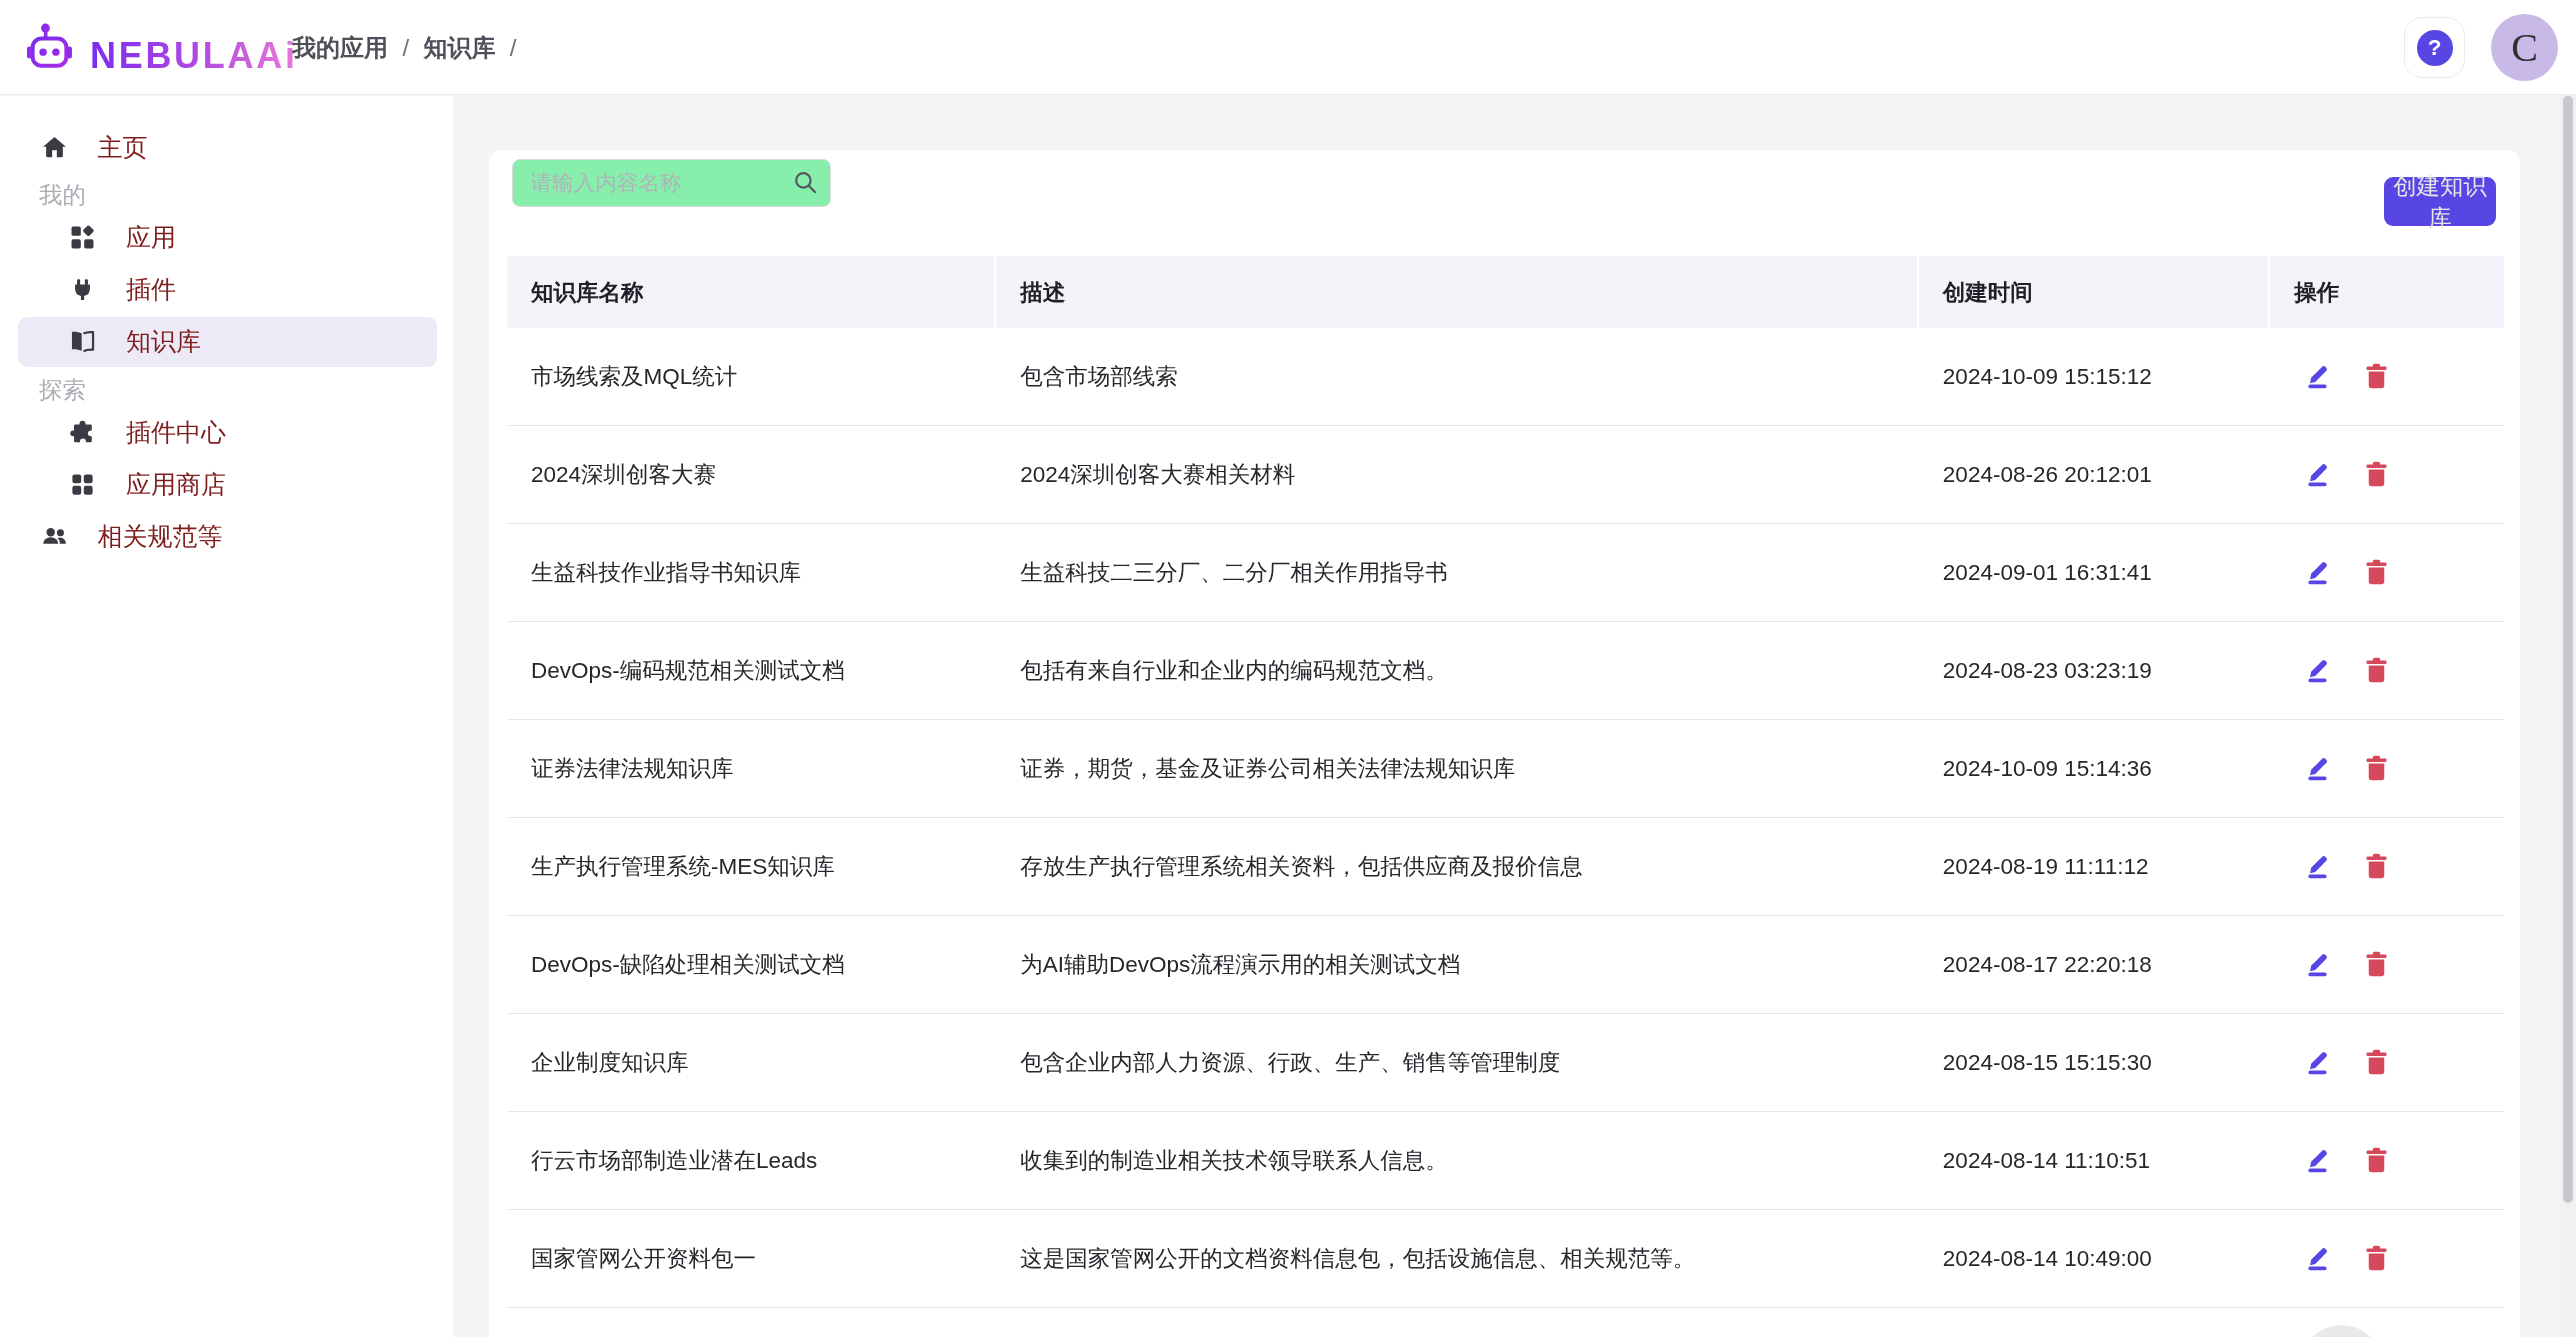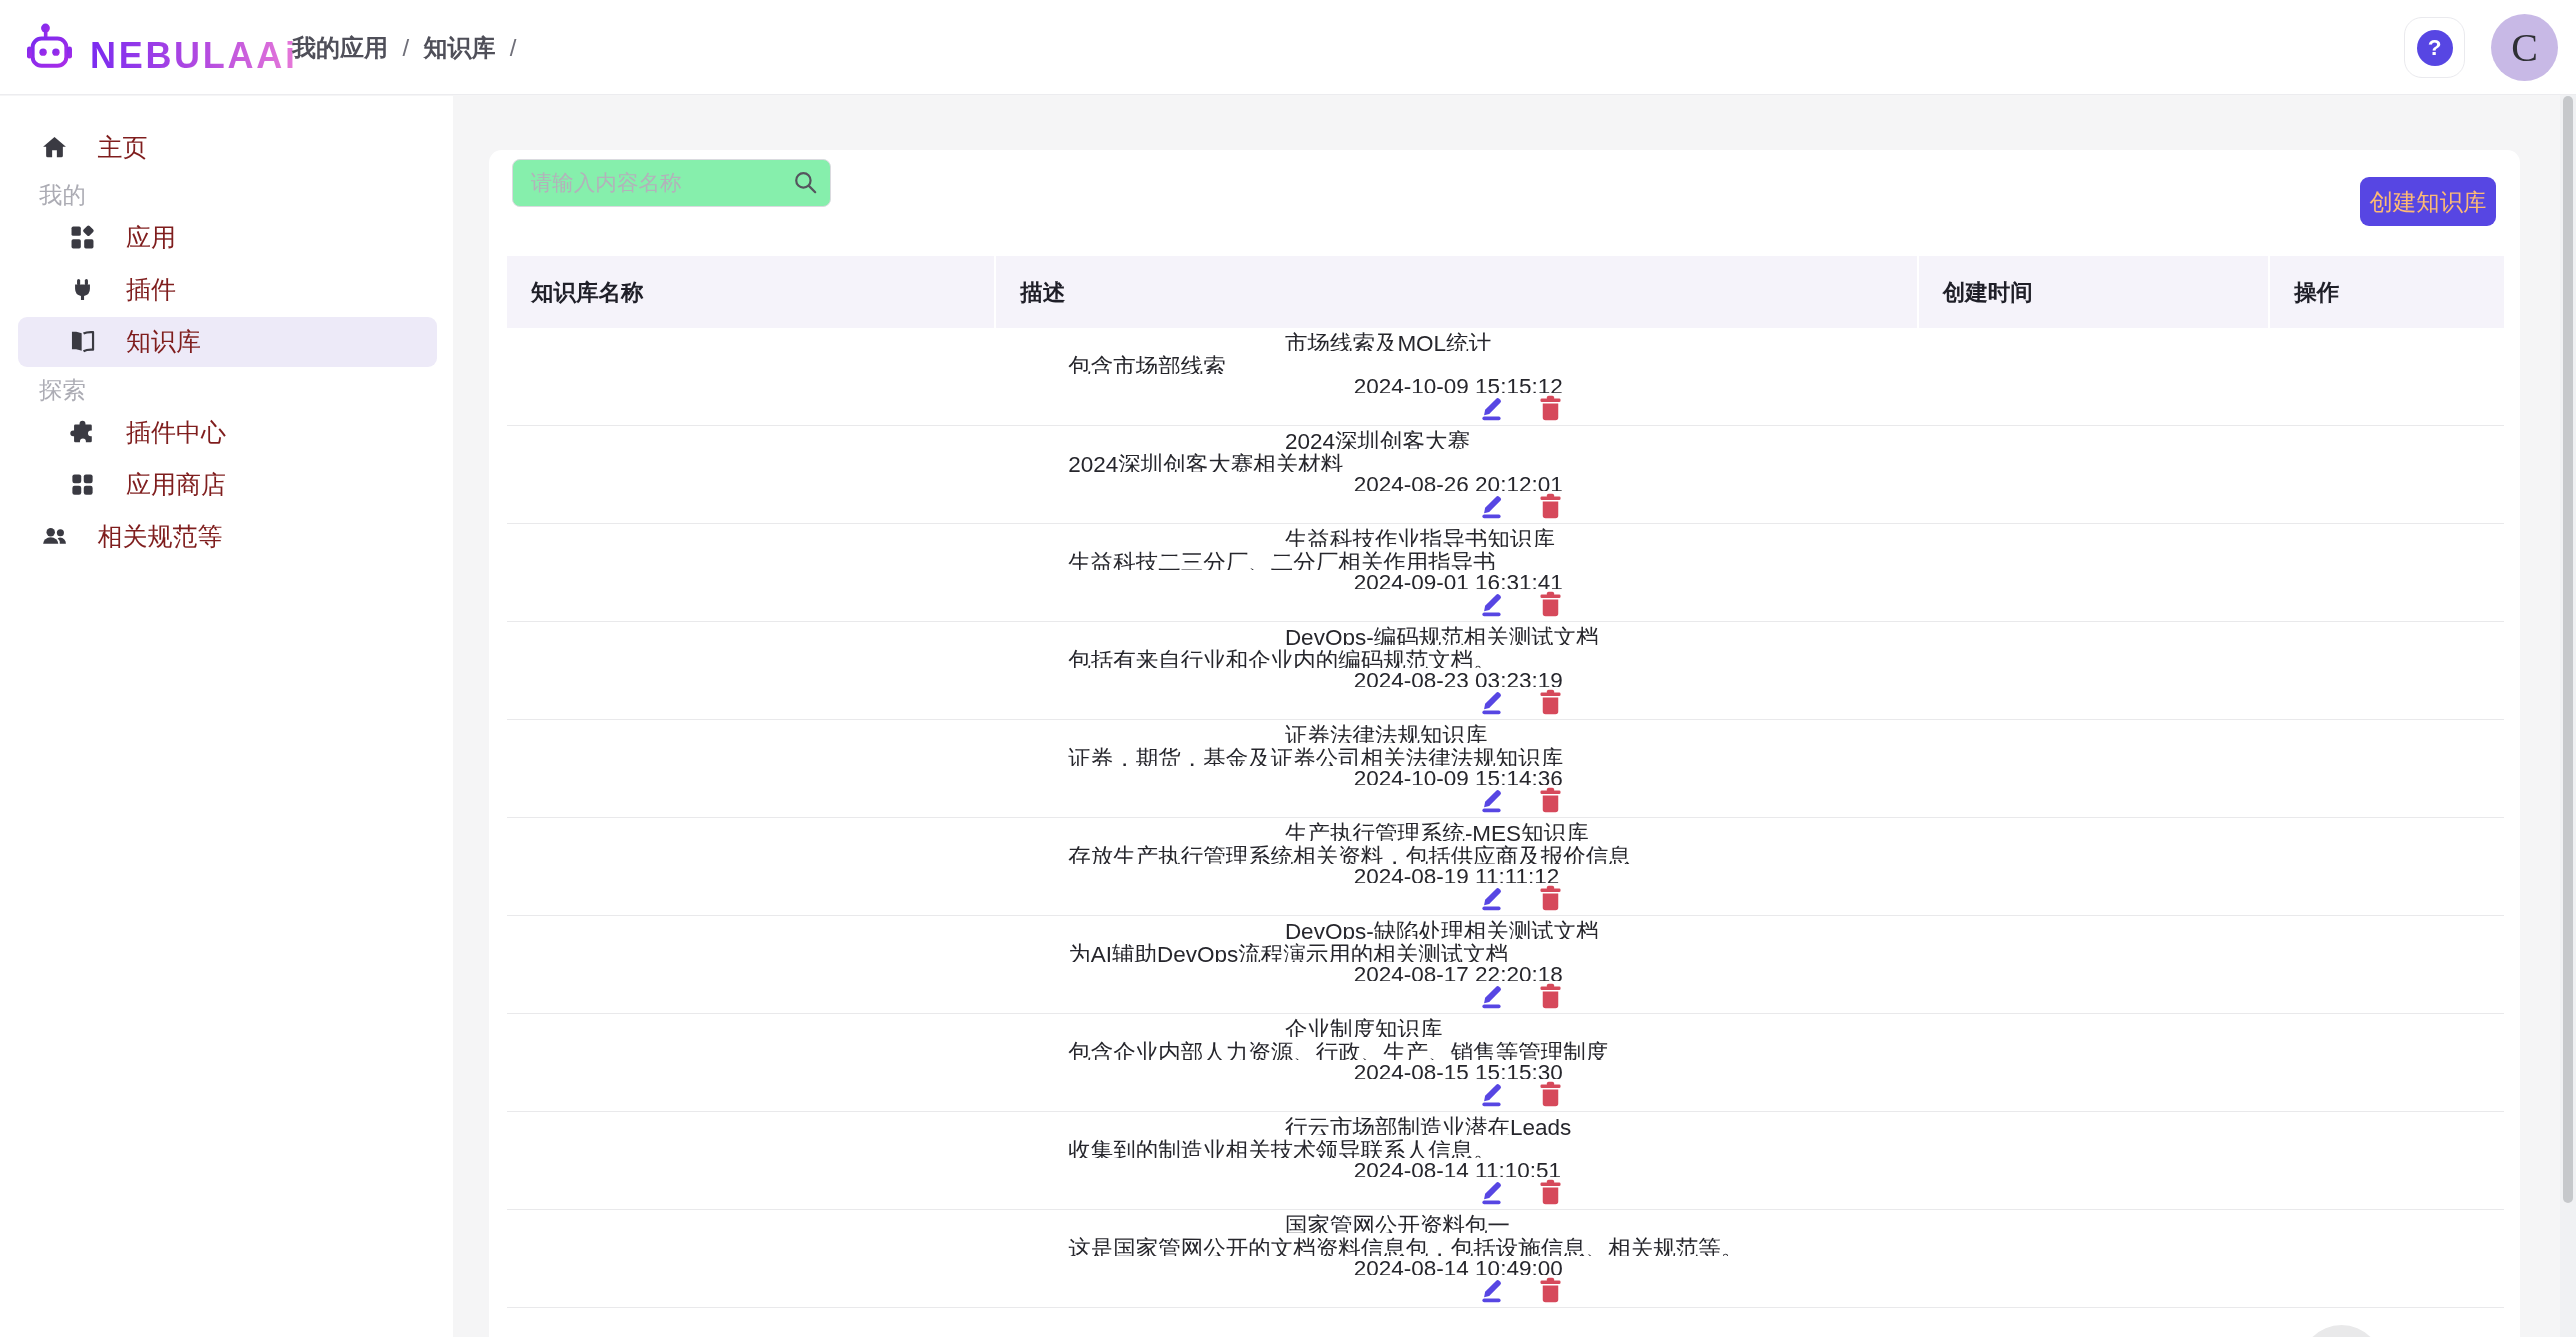--- a/index.html
+++ b/index.html
@@ -49,32 +49,32 @@
           background:#fff; border-radius:12.6px; }
 
   .search-box { position:absolute; left:22.5px; top:9px; width:319px; height:48px;
                 border:1.8px solid #DADADF; border-radius:8px; background:#86efac; }
   .search-box input { position:absolute; inset:0; border:0; outline:none; background:transparent;
                       padding:0 50px 0 18px; font-size:21.6px; color:#33333B;
                       font-family:"Liberation Sans","DejaVu Sans",sans-serif; }
   .search-box input::placeholder { color:#B2B2BA; }
   .search-ico { position:absolute; right:10.8px; top:9px; width:27px; height:27px; cursor:pointer; }
 
-  .create-btn { position:absolute; right:24px; top:27px; width:136px; height:49px; background:#5746E3;
-                border:0; border-radius:9px; color:#fdba74; font-size:23.4px; display:flex; align-items:center;
+  .create-btn { position:absolute; right:24px; top:27px; width:112px; height:49px; background:#5746E3;
+                border:0; border-radius:9px; color:#e5e5e5; font-size:23.4px; display:flex; align-items:center;
                 justify-content:center; cursor:pointer; font-family:inherit; }
 
   .table { position:absolute; left:18px; right:16px; top:106px; }
   .thead { display:flex; height:72px; background:#F5F3FA; }
   .th { display:flex; align-items:center; padding-left:24px; font-size:22.5px; font-weight:700;
         color:#1F1F28; border-right:2.7px solid #fff; }
   .th:last-child { border-right:0; }
   .col0 { width:24.5%; } .col1 { width:46.2%; } .col2 { width:17.6%; } .col3 { flex:1; }
   .trow { display:flex; align-items:center; height:98px; border-bottom:0.9px solid #E9E9EB;
-          font-size:22.5px; color:#26262C; cursor:pointer;flex-direction:column; }
+          font-size:22.5px; color:#26262C; cursor:pointer; }
   .td { padding-left:24px; overflow:hidden; white-space:nowrap; }
   .td-ops { display:flex; align-items:center; gap:27px; padding-left:31px; }
   .icon-btn { width:32px; height:32px; border:0; background:transparent; display:flex;
               align-items:center; justify-content:center; cursor:pointer; }
 
   .float-circle { position:absolute; left:2300px; top:1325px; width:83px; height:83px;
                   border-radius:50%; background:#E9E9EA; z-index:6; cursor:pointer; }
 
   .scroll-track { position:absolute; right:0; top:0; width:16px; height:100%; background:#F0F1F3; z-index:4; }
   .scroll-thumb { position:absolute; right:2.7px; top:96px; width:10.8px; height:1107px;

